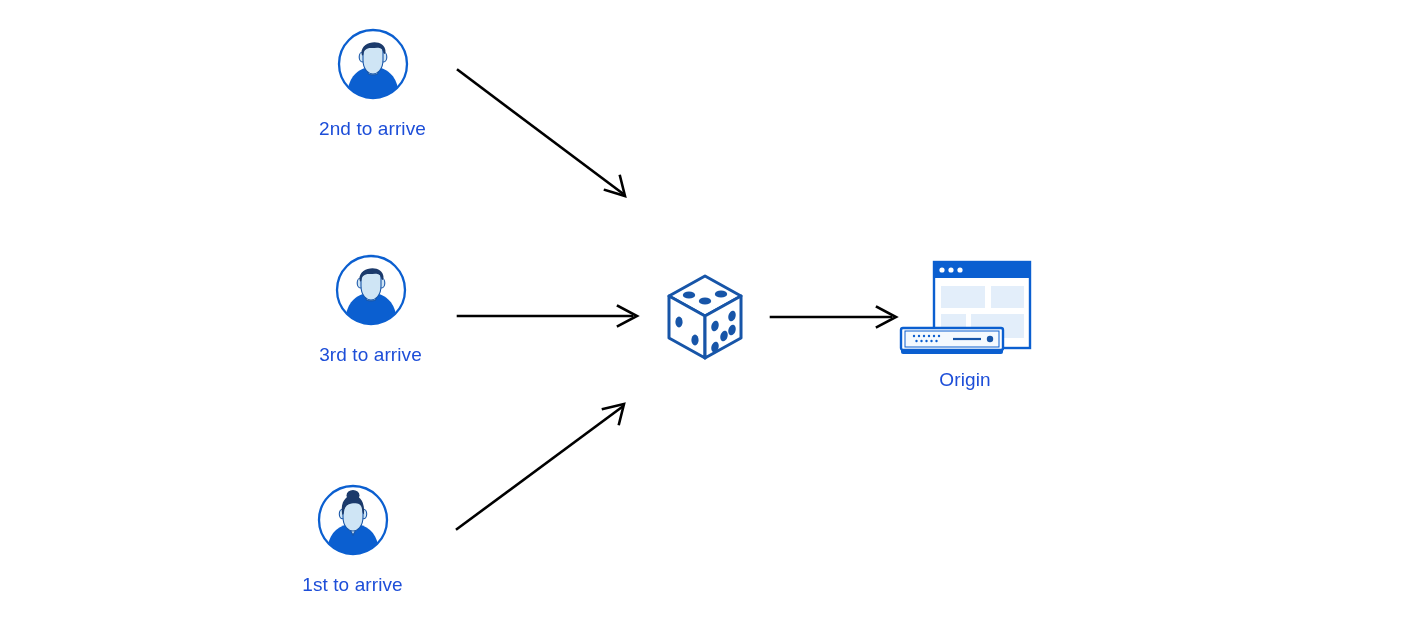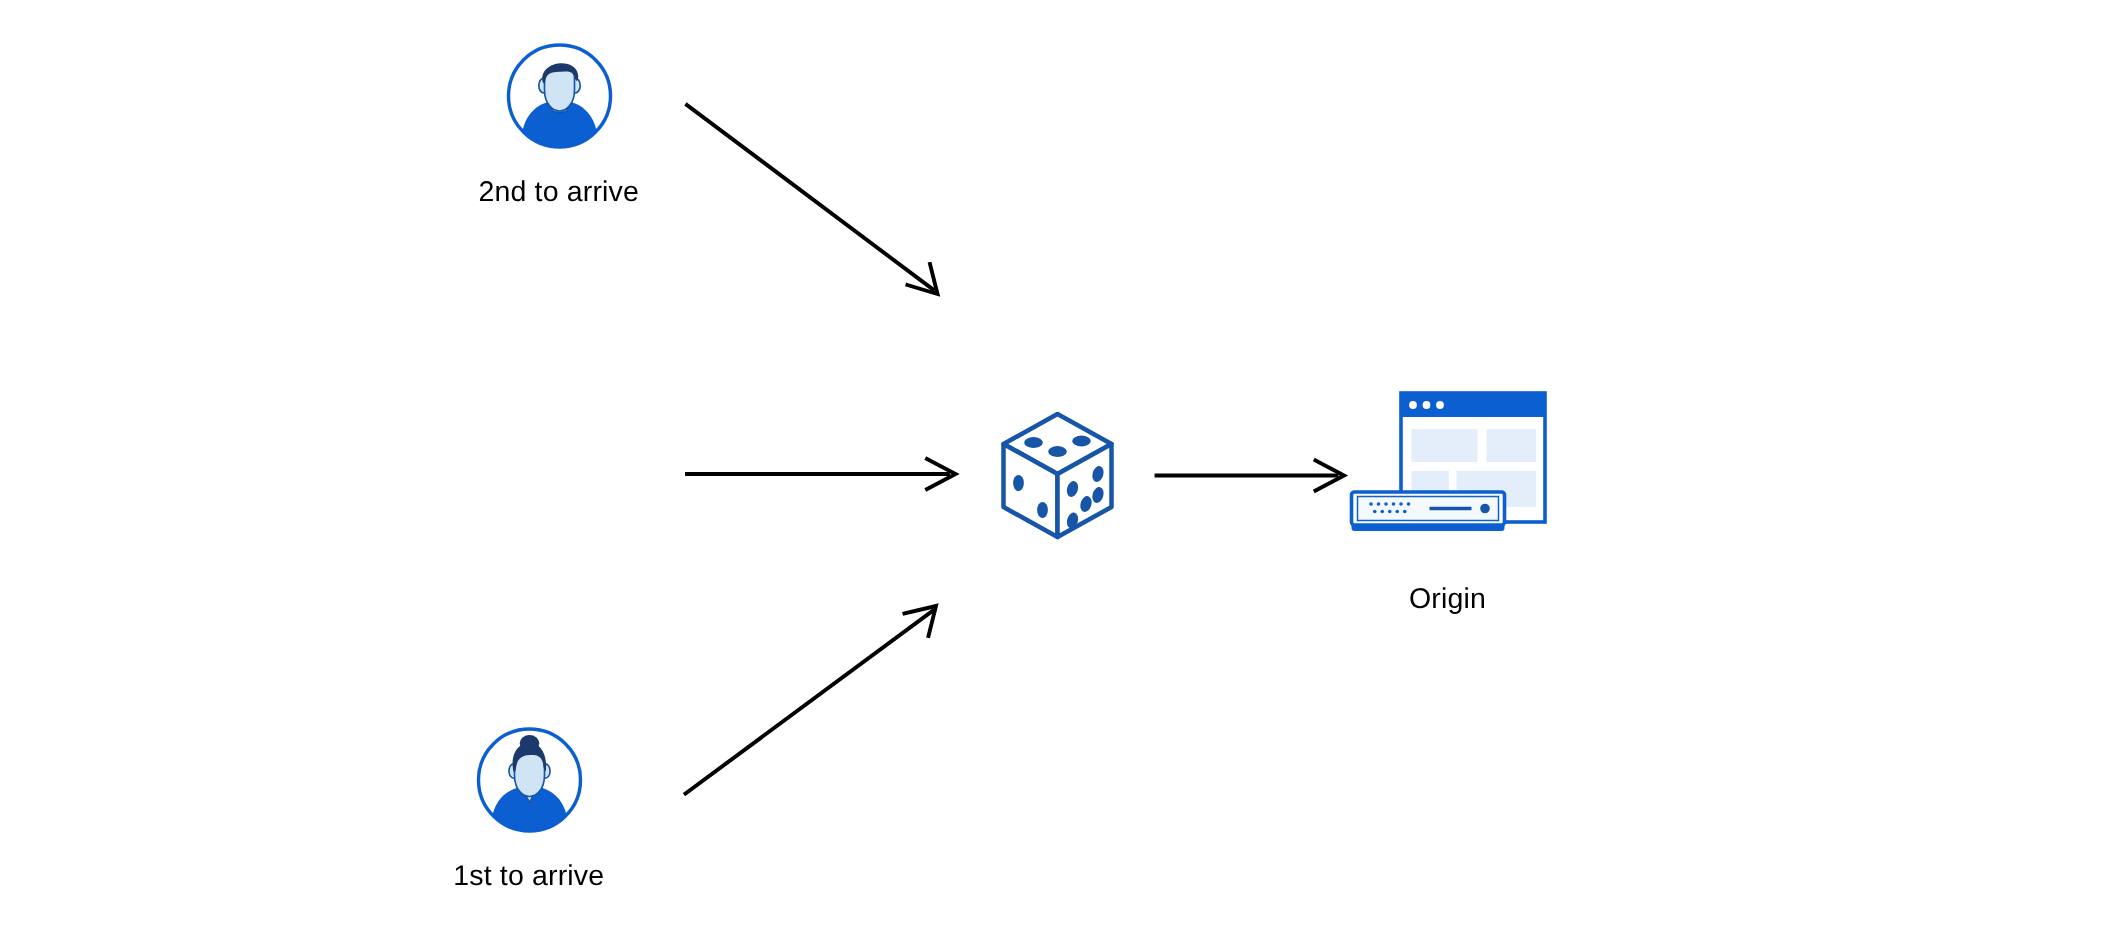--- a/index.html
+++ b/index.html
@@ -20,30 +20,30 @@
   }
   .node {
     position: absolute;
     display: flex;
     flex-direction: column;
     align-items: center;
   }
   .node-label {
     font-size: 19px;
     line-height: 24px;
-    color: #000000;
+    color: #1d4ed8;
     letter-spacing: 0.1px;
     white-space: nowrap;
     text-align: center;
   }
   .avatar-wrap { width: 74px; height: 74px; }
   .avatar-label { margin-top: 16px; }
   .dice-wrap { width: 84px; height: 84px; }
   .origin-wrap { width: 132px; height: 102px; }
-  .origin-label { margin-top: 28px; }
+  .origin-label { margin-top: 8px; }
   svg { display: block; overflow: visible; }
   #arrow-layer {
     position: absolute;
     left: 0; top: 0;
     width: 1405px;
     height: 633px;
     pointer-events: none;
   }
 </style>
 </head>
@@ -91,20 +91,41 @@
           <ellipse cx="26.5" cy="30" rx="3.3" ry="5" fill="#cfe5f5" stroke="#1755a8" stroke-width="1.1"></ellipse>
           <ellipse cx="47.5" cy="30" rx="3.3" ry="5" fill="#cfe5f5" stroke="#1755a8" stroke-width="1.1"></ellipse>
           <path d="M27 25 C27 14 47 14 47 25 L47 33 C47 43 41 47 37 47 C33 47 27 43 27 33 Z" fill="#cfe5f5" stroke="#1755a8" stroke-width="1.1"></path>
           <path d="M25.5 26 C25 13 49 11 49.5 24 C49.5 27 48 28 47.5 25.5 C46 19 41 21 35 21 C30 21 28 23.5 27.5 27 C27 29.5 25.6 28.8 25.5 26 Z" fill="#1b3a6b"></path>
         </g>
       </svg>
     </div>
     <div class="node-label avatar-label">2nd to arrive</div>
   </div>
 
+  <div class="node" style="left:298px; top:253px; width:145px;">
+    <div class="avatar-wrap">
+      <svg viewBox="0 0 74 74" width="74" height="74">
+        <defs>
+          <clipPath id="clip-av2">
+              <circle cx="37" cy="37" r="33.5"></circle>
+            </clipPath>
+        </defs>
+        <circle cx="37" cy="37" r="34" fill="#ffffff" stroke="#0b5fd0" stroke-width="2.3"></circle>
+        <g clip-path="url(#clip-av2)">
+          <path d="M37 40 C23 40 14 49 12 62 L12 74 L62 74 L62 62 C60 49 51 40 37 40 Z" fill="#0b5fd0"></path>
+          <path d="M32 36 h10 v10 c0 2.5 -10 2.5 -10 0 Z" fill="#cfe5f5" stroke="#1755a8" stroke-width="1.1"></path>
+          <ellipse cx="26.5" cy="30" rx="3.3" ry="5" fill="#cfe5f5" stroke="#1755a8" stroke-width="1.1"></ellipse>
+          <ellipse cx="47.5" cy="30" rx="3.3" ry="5" fill="#cfe5f5" stroke="#1755a8" stroke-width="1.1"></ellipse>
+          <path d="M27 25 C27 14 47 14 47 25 L47 33 C47 43 41 47 37 47 C33 47 27 43 27 33 Z" fill="#cfe5f5" stroke="#1755a8" stroke-width="1.1"></path>
+          <path d="M25.5 26 C25 13 49 11 49.5 24 C49.5 27 48 28 47.5 25.5 C46 19 41 21 35 21 C30 21 28 23.5 27.5 27 C27 29.5 25.6 28.8 25.5 26 Z" fill="#1b3a6b"></path>
+        </g>
+      </svg>
+    </div>
+    <div class="node-label avatar-label">3rd to arrive</div>
+  </div>
 
   <div class="node" style="left:280px; top:483px; width:145px;">
     <div class="avatar-wrap">
       <svg viewBox="0 0 74 74" width="74" height="74">
         <defs>
           <clipPath id="clip-av3">
               <circle cx="37" cy="37" r="33.5"></circle>
             </clipPath>
         </defs>
         <circle cx="37" cy="37" r="34" fill="#ffffff" stroke="#0b5fd0" stroke-width="2.3"></circle>

